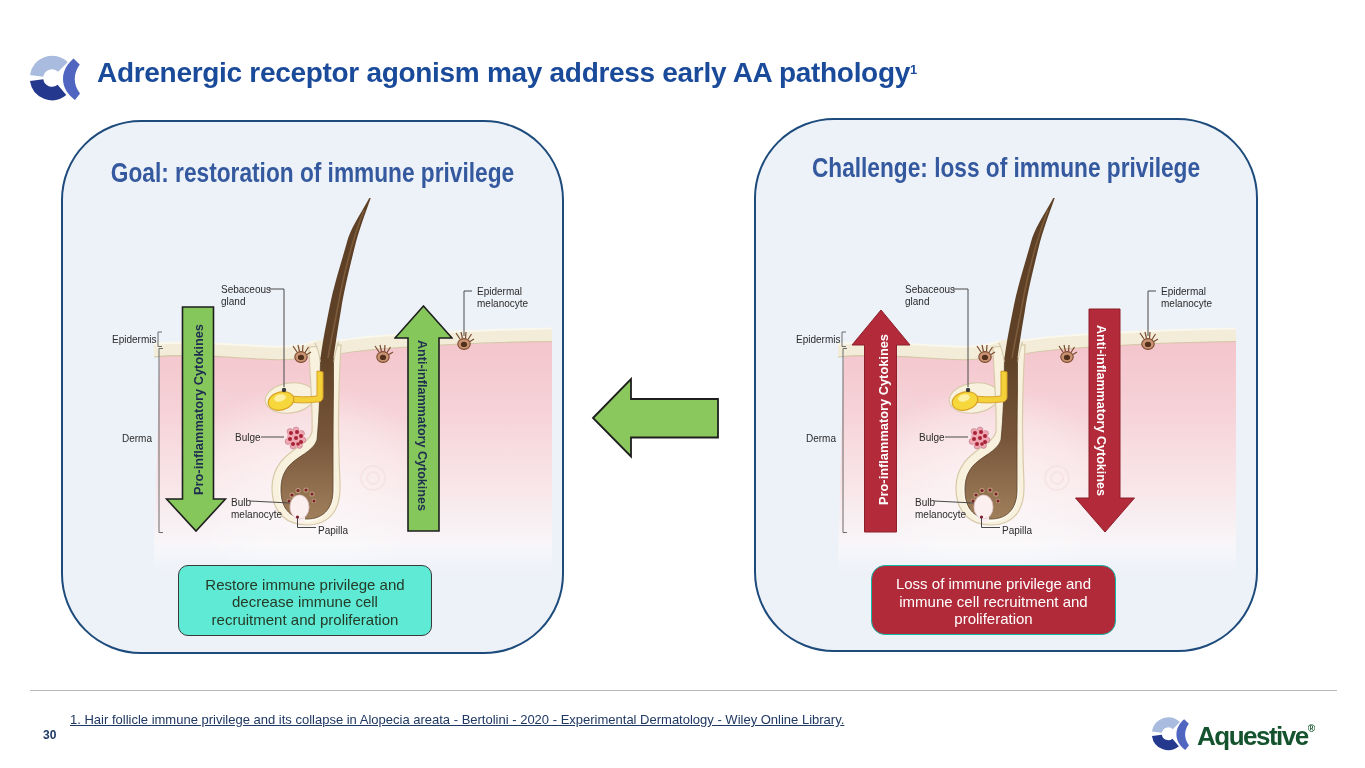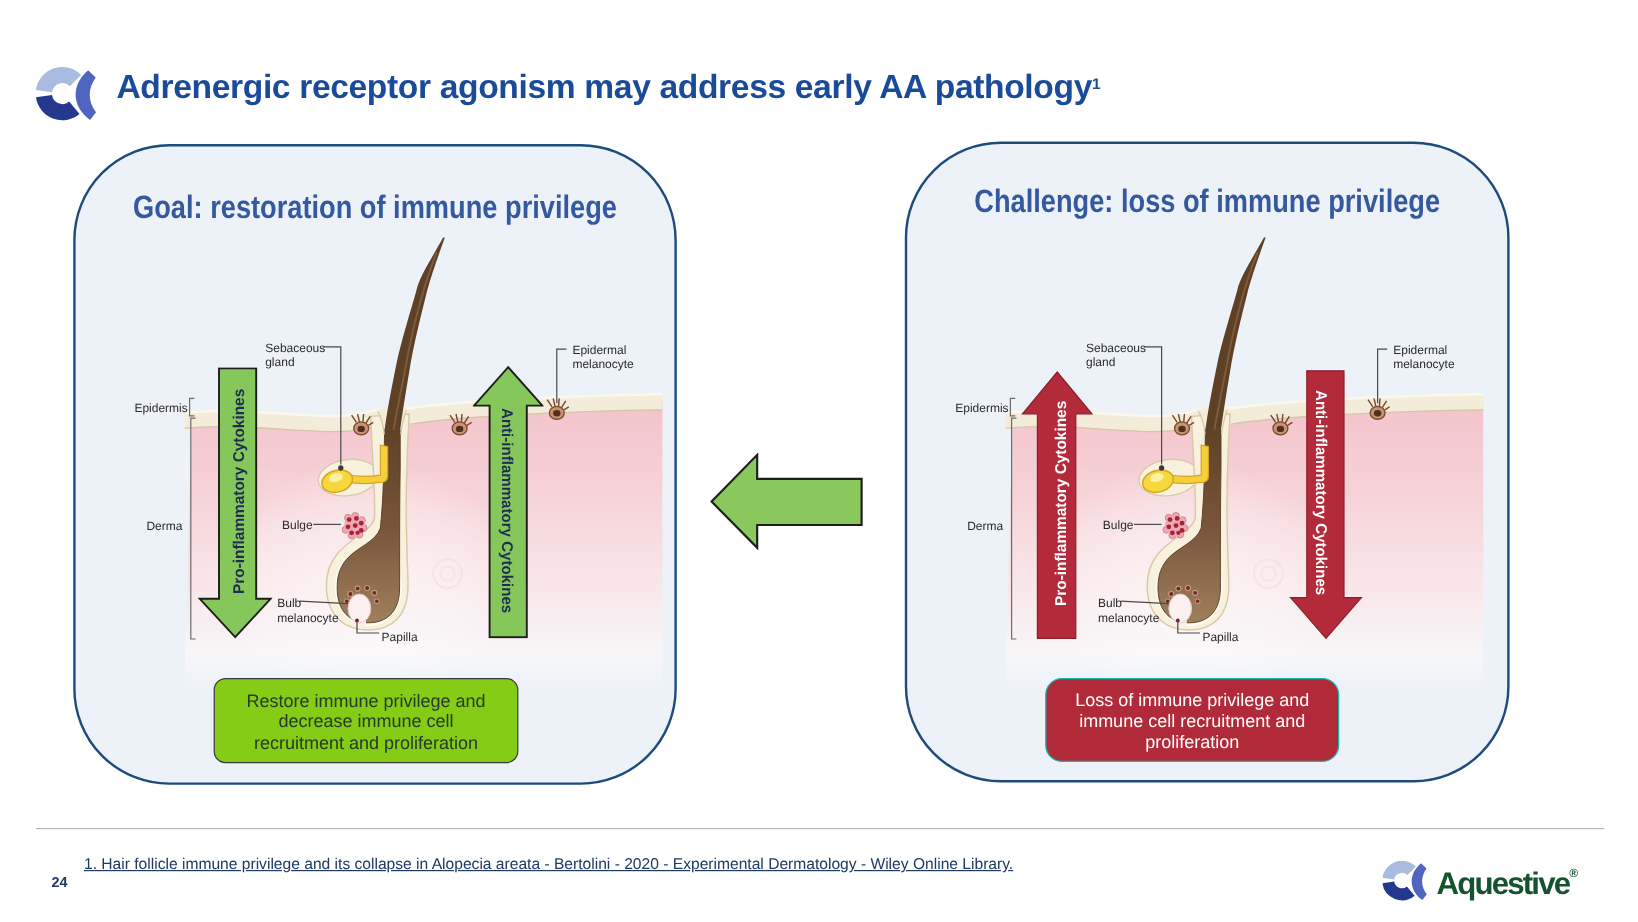--- a/index.html
+++ b/index.html
@@ -3,21 +3,21 @@
 <meta charset="utf-8">
 <style>
   html,body{margin:0;padding:0;}
   body{width:1365px;height:768px;position:relative;background:#ffffff;overflow:hidden;
        font-family:"Liberation Sans", sans-serif;}
   .abs{position:absolute;}
   .title{left:97px;top:57px;font-size:28px;font-weight:bold;color:#1a4a9a;letter-spacing:-0.3px;white-space:nowrap;}
   .title sup{font-size:46%;vertical-align:baseline;position:relative;top:-0.62em;}
   .panel{border:2.6px solid #1d4b7c;border-radius:80px;background:#edf1f8;box-sizing:border-box;}
   .phead{font-size:27px;font-weight:bold;color:#34599f;text-align:center;white-space:nowrap;transform:scaleX(0.84);}
-  .gbox{background:#84cc16;border:1.5px solid #3a3a3a;border-radius:10px;color:#263a28;}
+  .gbox{background:#5eead4;border:1.5px solid #3a3a3a;border-radius:10px;color:#263a28;}
   .rbox{background:#b12a39;border:1px solid #14b8a6;border-radius:14px;color:#ffffff;}
   .boxtxt{width:100%;height:100%;display:flex;align-items:center;justify-content:center;text-align:center;
           font-size:15px;line-height:17.6px;padding-top:3px;box-sizing:border-box;}
   .footline{left:30px;top:690px;width:1307px;border-top:1px solid #b9b9b9;}
   .footnote{left:70px;top:712px;font-size:13px;color:#1f3864;text-decoration:underline;white-space:nowrap;}
   .pageno{left:43px;top:728px;font-size:12px;font-weight:bold;color:#1f3864;}
   .aqword{font-size:26px;font-weight:bold;color:#14532d;letter-spacing:-1.5px;}
 </style>
 </head>
 <body>
@@ -215,17 +215,17 @@
 
 <div class="abs gbox" style="left:178px;top:565px;width:252px;height:69px">
   <div class="boxtxt">Restore immune privilege and<br>decrease immune cell<br>recruitment and proliferation</div>
 </div>
 <div class="abs rbox" style="left:871px;top:565px;width:243px;height:68px">
   <div class="boxtxt">Loss of immune privilege and<br>immune cell recruitment and<br>proliferation</div>
 </div>
 
 <div class="abs footline"></div>
 <div class="abs footnote">1. Hair follicle immune privilege and its collapse in Alopecia areata - Bertolini - 2020 - Experimental Dermatology - Wiley Online Library<span style="text-decoration:none">.</span></div>
-<div class="abs pageno">24</div>
+<div class="abs pageno">30</div>
 <svg class="abs" style="left:1152px;top:716px" width="37" height="37" viewBox="0 0 100 100">
     <use href="#aqmark"></use>
   </svg>
 <div class="abs aqword" style="left:1197px;top:721px">Aquestive<span style="font-size:10px;vertical-align:top;position:relative;top:2px">®</span></div>
 
 </body></html>

